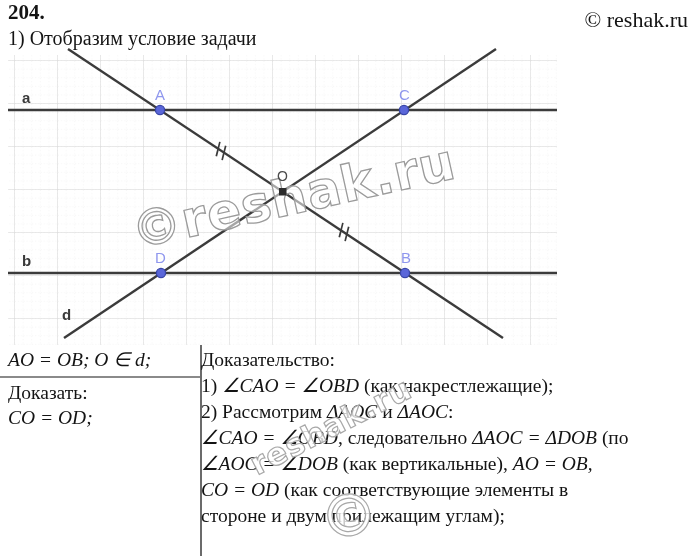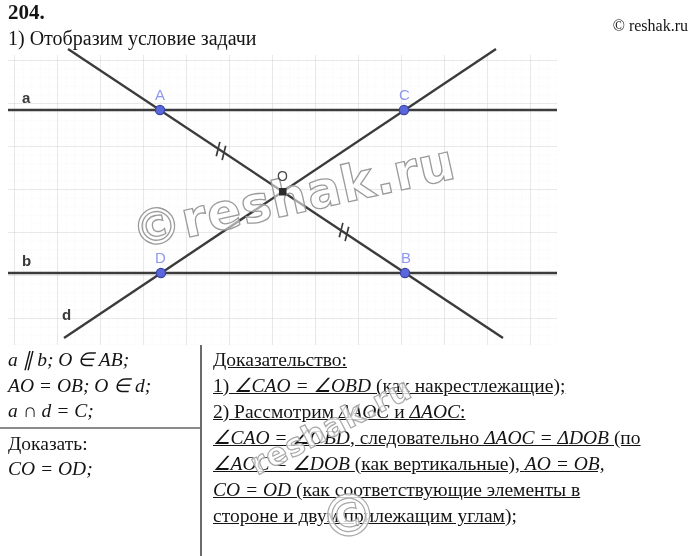--- a/index.html
+++ b/index.html
@@ -1,26 +1,26 @@
 <!DOCTYPE html>
 <html><head>
 <meta charset="utf-8">
 <style>
   html,body{margin:0;padding:0;}
   body{width:700px;height:556px;position:relative;background:#fff;color:#141414;
        font-family:"Liberation Serif",serif;overflow:hidden;}
   .abs{position:absolute;}
   .problem-number{left:8px;top:0;font-size:21px;font-weight:bold;}
   .step-label{left:8px;top:27px;font-size:20px;}
-  .copyright{right:12px;top:17px;font-size:16px;}
+  .copyright{right:12px;top:7px;font-size:22px;}
   .diagram{left:0;top:48px;}
   
   .col{position:absolute;top:347px;font-size:19.5px;}
   .col-left{left:8px;width:188px;line-height:25.6px;}
-  .col-right{left:213px;width:484px;line-height:26px;text-decoration:underline;}
+  .col-right{left:201px;width:484px;line-height:26px;}
   .tline{white-space:nowrap;}
   .mi{font-style:italic;}
   .vdivider{left:200px;top:345px;width:2px;height:211px;background:#6b6b6b;}
   .hsep{height:2px;background:#8a8a8a;margin:3px 0 2px -8px;width:200px;}
   
   .wm{pointer-events:none;font-family:"DejaVu Sans",sans-serif;font-weight:bold;
       color:rgba(255,255,255,0.62);-webkit-text-stroke:1.2px #a8a8a8;
       text-shadow:0 0 0 rgba(255,255,255,0.4);}
   .wm-small{left:252px;top:448px;font-size:31px;transform:rotate(-27deg);
             transform-origin:left center;letter-spacing:1px;}
@@ -79,23 +79,21 @@
     <text x="155" y="215" font-size="15" fill="#8F97EE">D</text>
     <text x="401" y="215" font-size="15" fill="#8F97EE">B</text>
     <text x="277" y="133" font-size="14" fill="#4A4A4A">O</text>
   </g>
 </svg>
 
 <div class="abs vdivider"></div>
 
 <div class="col col-left">
   <div>
-      <div class="tline"><span class="mi">a ∥ b; O ∈ AB;</span></div>
       <div class="tline"><span class="mi">AO = OB; O ∈ d;</span></div>
-      <div class="tline"><span class="mi">a ∩ d = C;</span></div>
     </div>
   <div class="hsep"></div>
   <div class="tline">Доказать:</div>
   <div>
       <div class="tline"><span class="mi">CO = OD;</span></div>
     </div>
 </div>
 
 <div class="col col-right">
   <div class="tline">Доказательство:</div>

